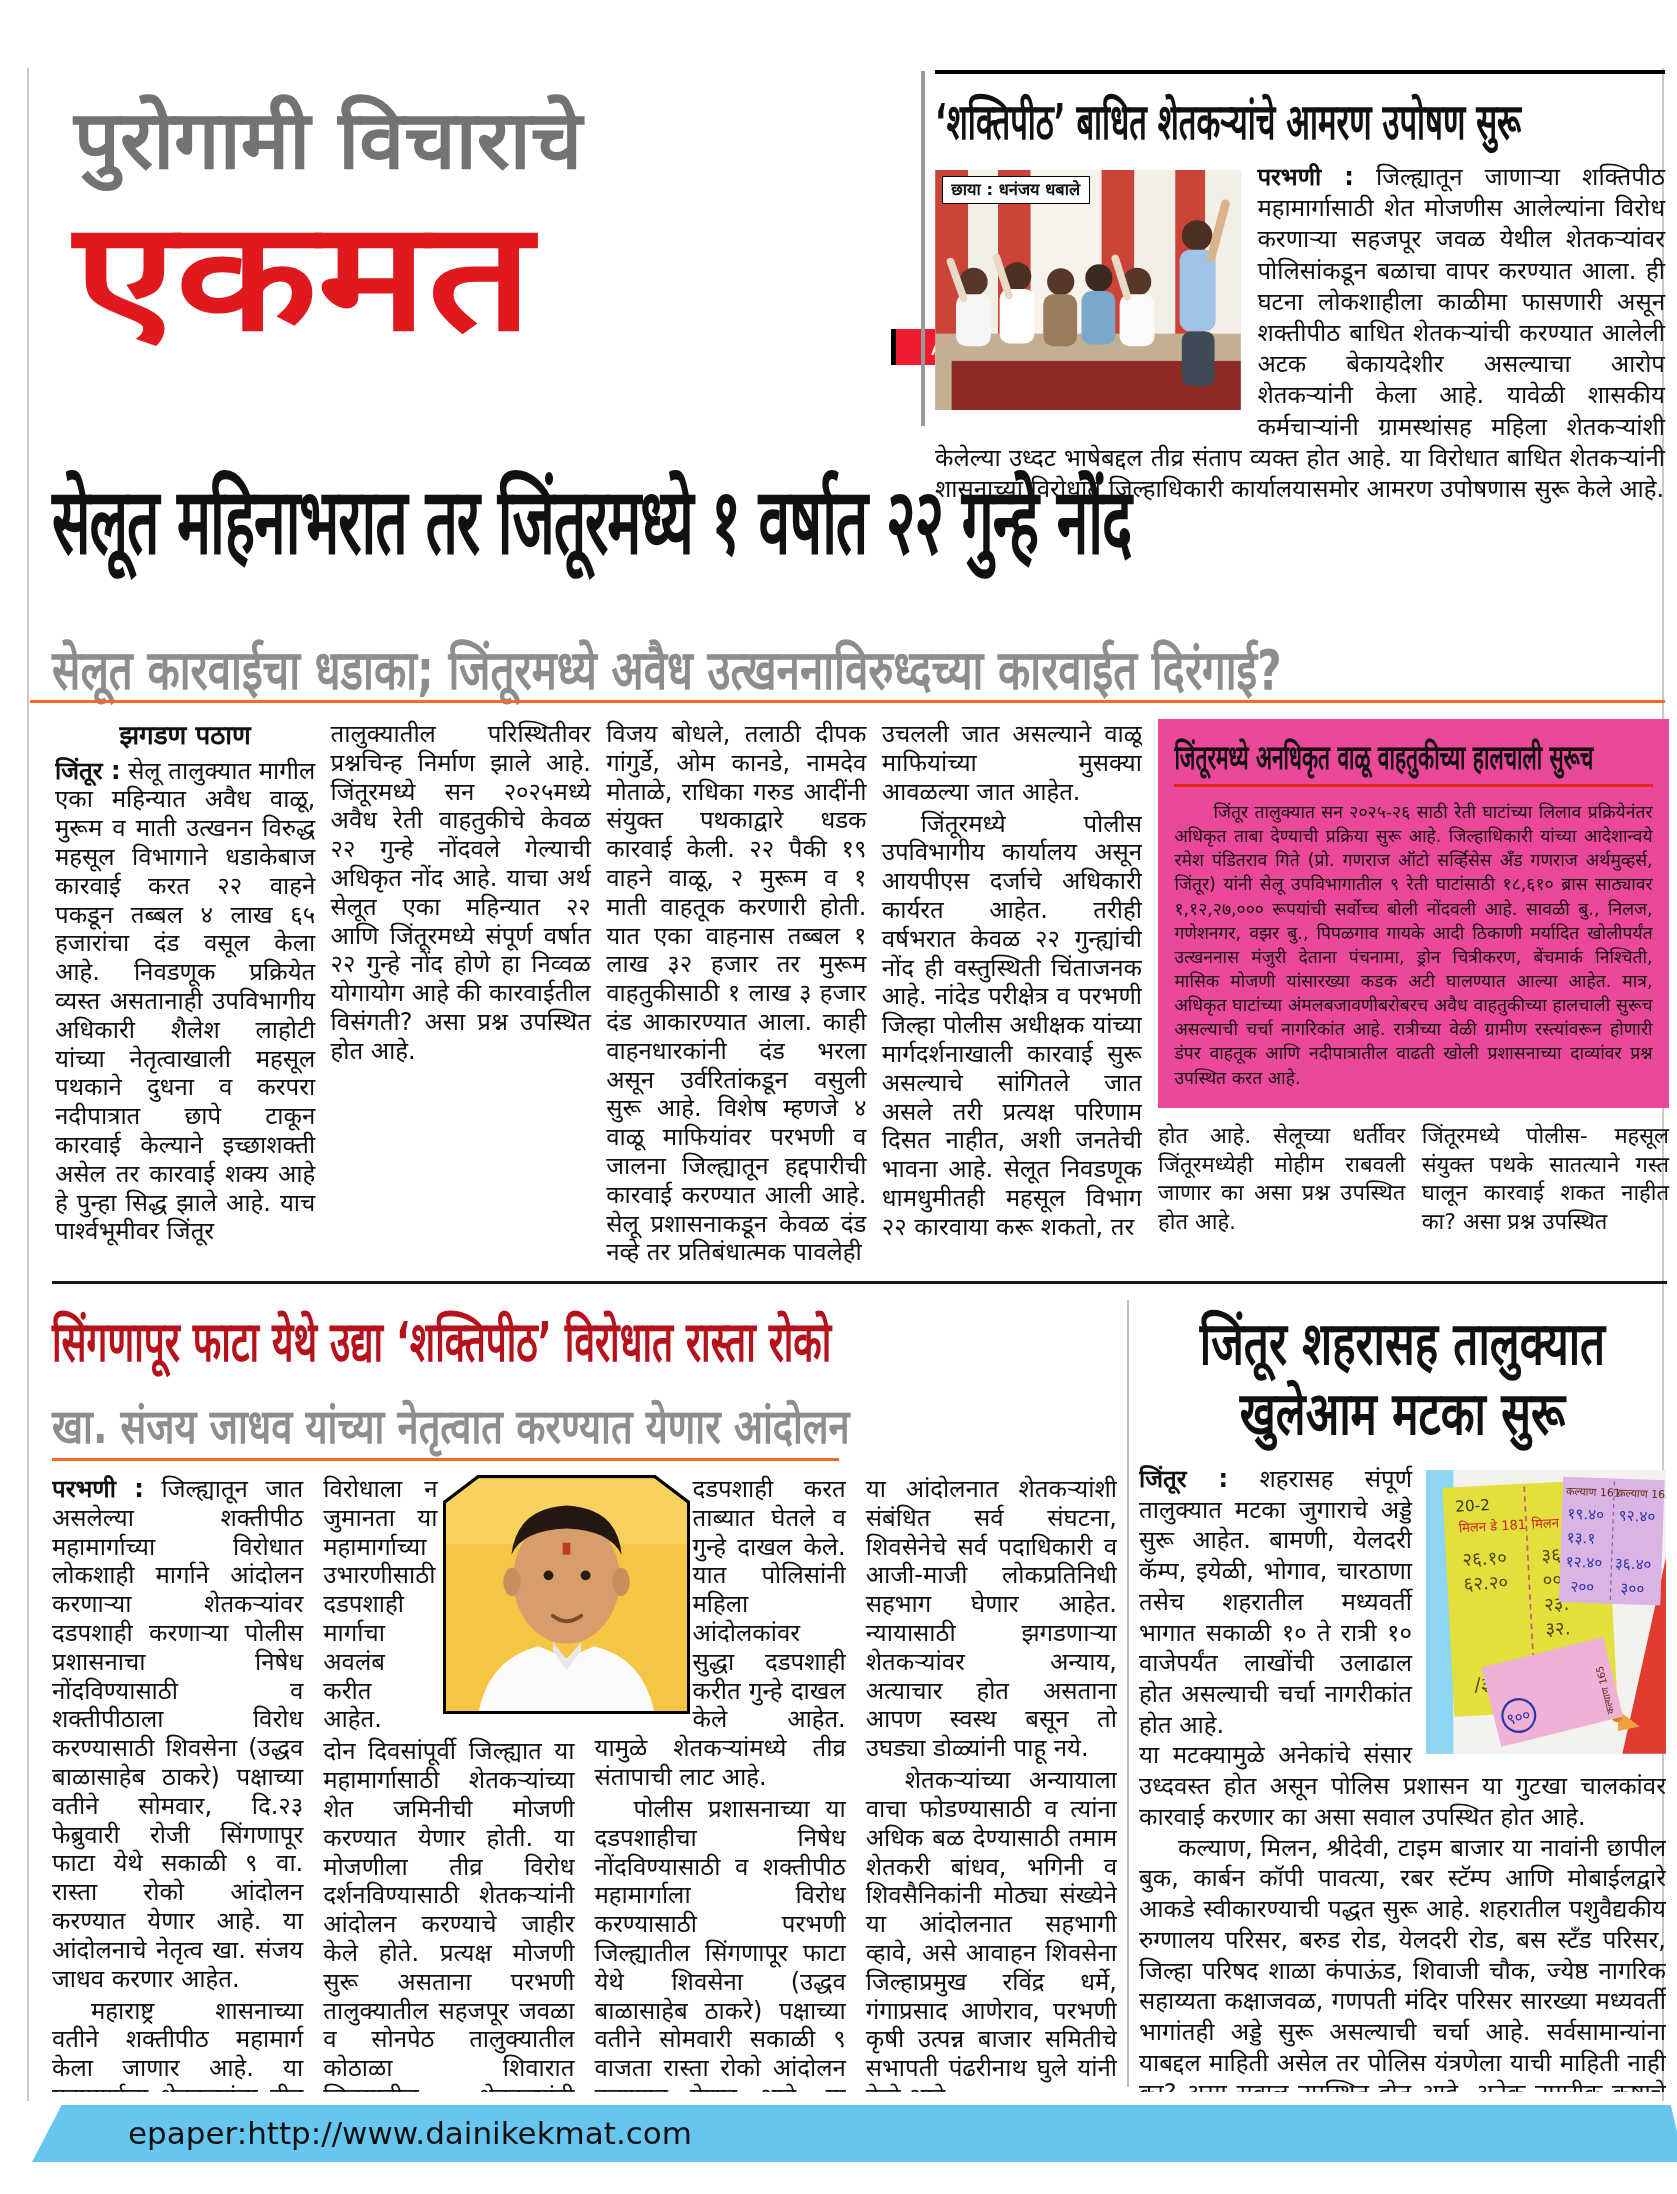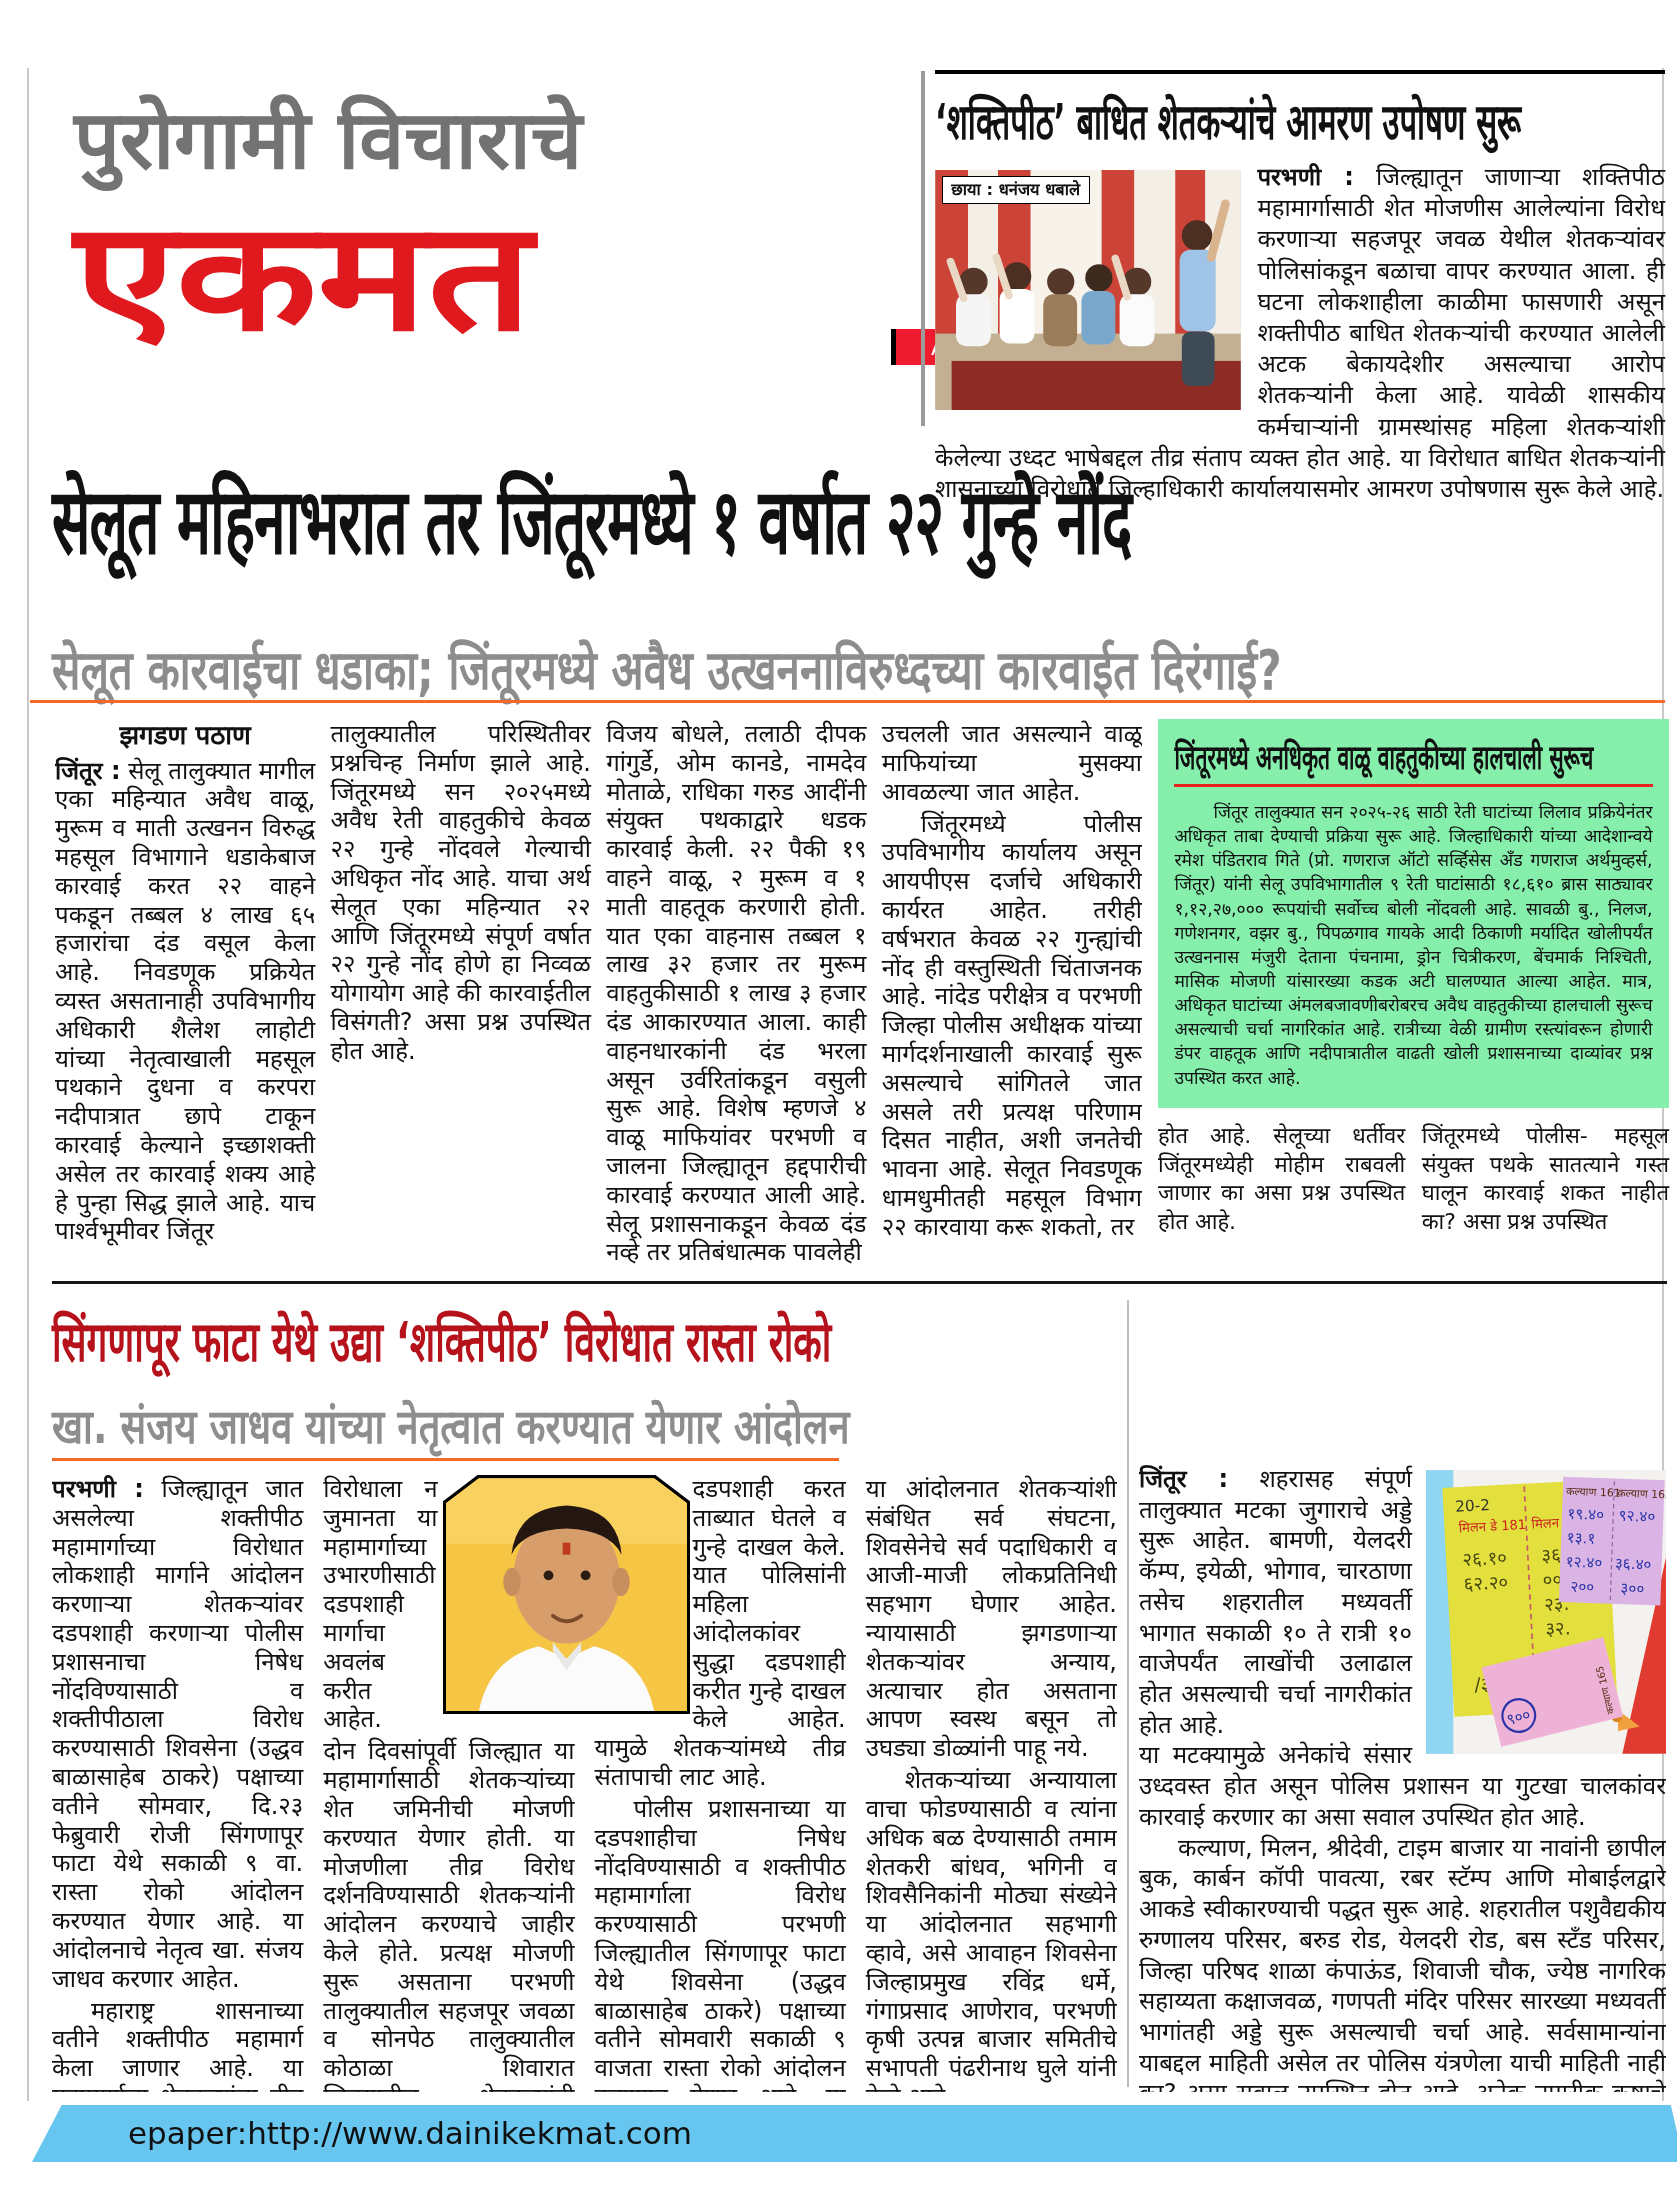--- a/index.html
+++ b/index.html
@@ -32,21 +32,21 @@
         padding:2.2px 8.7px;font-size:16.4px;font-weight:bold;white-space:nowrap;}
   
   .lead-headline span{font-size:57px;letter-spacing:-1.1px;}
   .lead-subhead span{font-size:42px;color:#8d8d8d;}
   .rule-orange{background:#f4692a;height:3.3px;}
   .rule-black{background:#161616;height:3.3px;}
   .lead-body{display:flex;gap:15.3px;}
   .lead-col{flex:1;min-width:0;}
   .byline{text-align:center;font-weight:bold;font-size:26px;margin-bottom:5.5px;}
   
-  .sidebar-box{background:#86efac;padding:15.3px 16.4px 18.6px;}
+  .sidebar-box{background:#ec4899;padding:15.3px 16.4px 18.6px;}
   .box-headline{height:39px;}
   .box-headline span{font-size:21px;transform:scaleY(1.6);}
   .box-rule{height:2.7px;background:#e8241f;margin:11px 0 13px;}
   .box-body{font-size:17.5px;line-height:1.38;text-align:justify;}
   .sidebar-cols{display:flex;gap:16.4px;margin-top:14px;}
   .sidebar-cols>div{flex:1;font-size:22px;line-height:1.3;text-align:justify;}
   
   .bl-headline span{font-size:37px;color:#b5121b;}
   .bl-subhead span{font-size:38px;color:#8e8e8e;}
   .bl-body{display:flex;gap:20px;}
@@ -219,20 +219,24 @@
         <path d="M196 252 Q221 272 248 252" stroke="#7c4a2b" stroke-width="7" fill="none" stroke-linecap="round"></path>
         <rect x="214" y="118" width="14" height="22" fill="#c03a1e"></rect>
         <path d="M60 428 Q80 330 170 308 L221 330 L272 308 Q362 330 382 428 Z" fill="#fbfbfb"></path>
         <path d="M196 300 L221 332 L248 300 L248 316 L221 352 L196 316 Z" fill="#e8e8e8"></path>
       </svg>
     </div>
   </div>
 
   <div class="abs vdiv" style="left:1127px;top:1300px;width:2.2px;height:787px;background:#bdbdbd;"></div>
 
+  <div class="abs br-headline" style="left:1139px;top:1301px;width:527px;">
+    <div class="l"><span class="stretch center" style="transform:scaleY(1.35);">जिंतूर शहरासह तालुक्यात</span></div>
+    <div class="l"><span class="stretch center" style="transform:scaleY(1.35);">खुलेआम मटका सुरू</span></div>
+  </div>
 
   <div class="abs br-body" style="left:1139px;top:1464px;width:527px;height:628px;overflow:hidden;">
     <div class="matka-wrap">
       <svg width="240" height="284" viewBox="0 0 440 520" style="font-size:44px">
         <rect width="440" height="520" fill="#f4f2ee"></rect>
         <rect x="0" y="0" width="50" height="520" fill="#8ed6f2"></rect>
         <polygon points="440,160 360,520 440,520" fill="#e03b30"></polygon>
 
         <g>
           <polygon points="352,440 392,470 352,478" fill="#f0a03c"></polygon>

